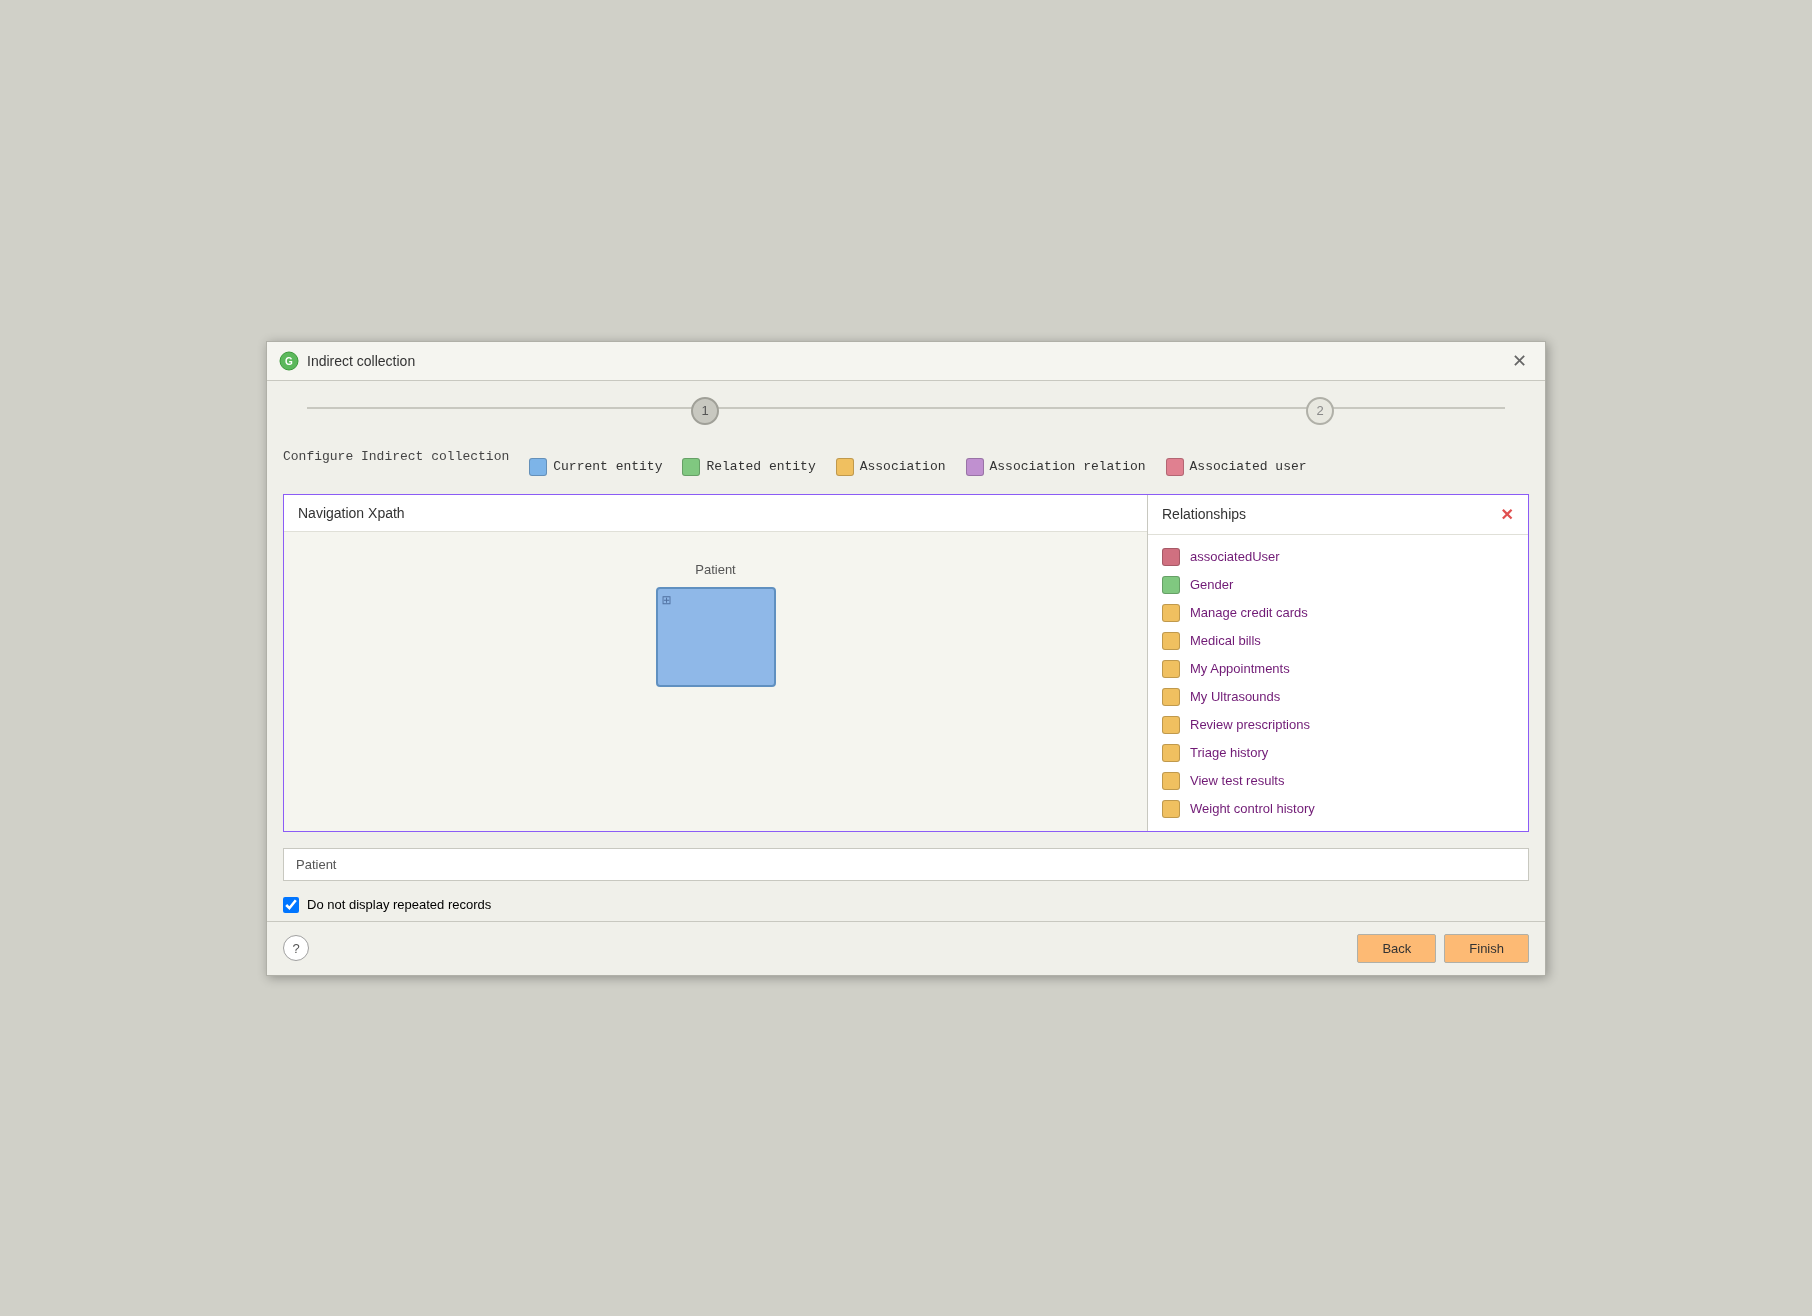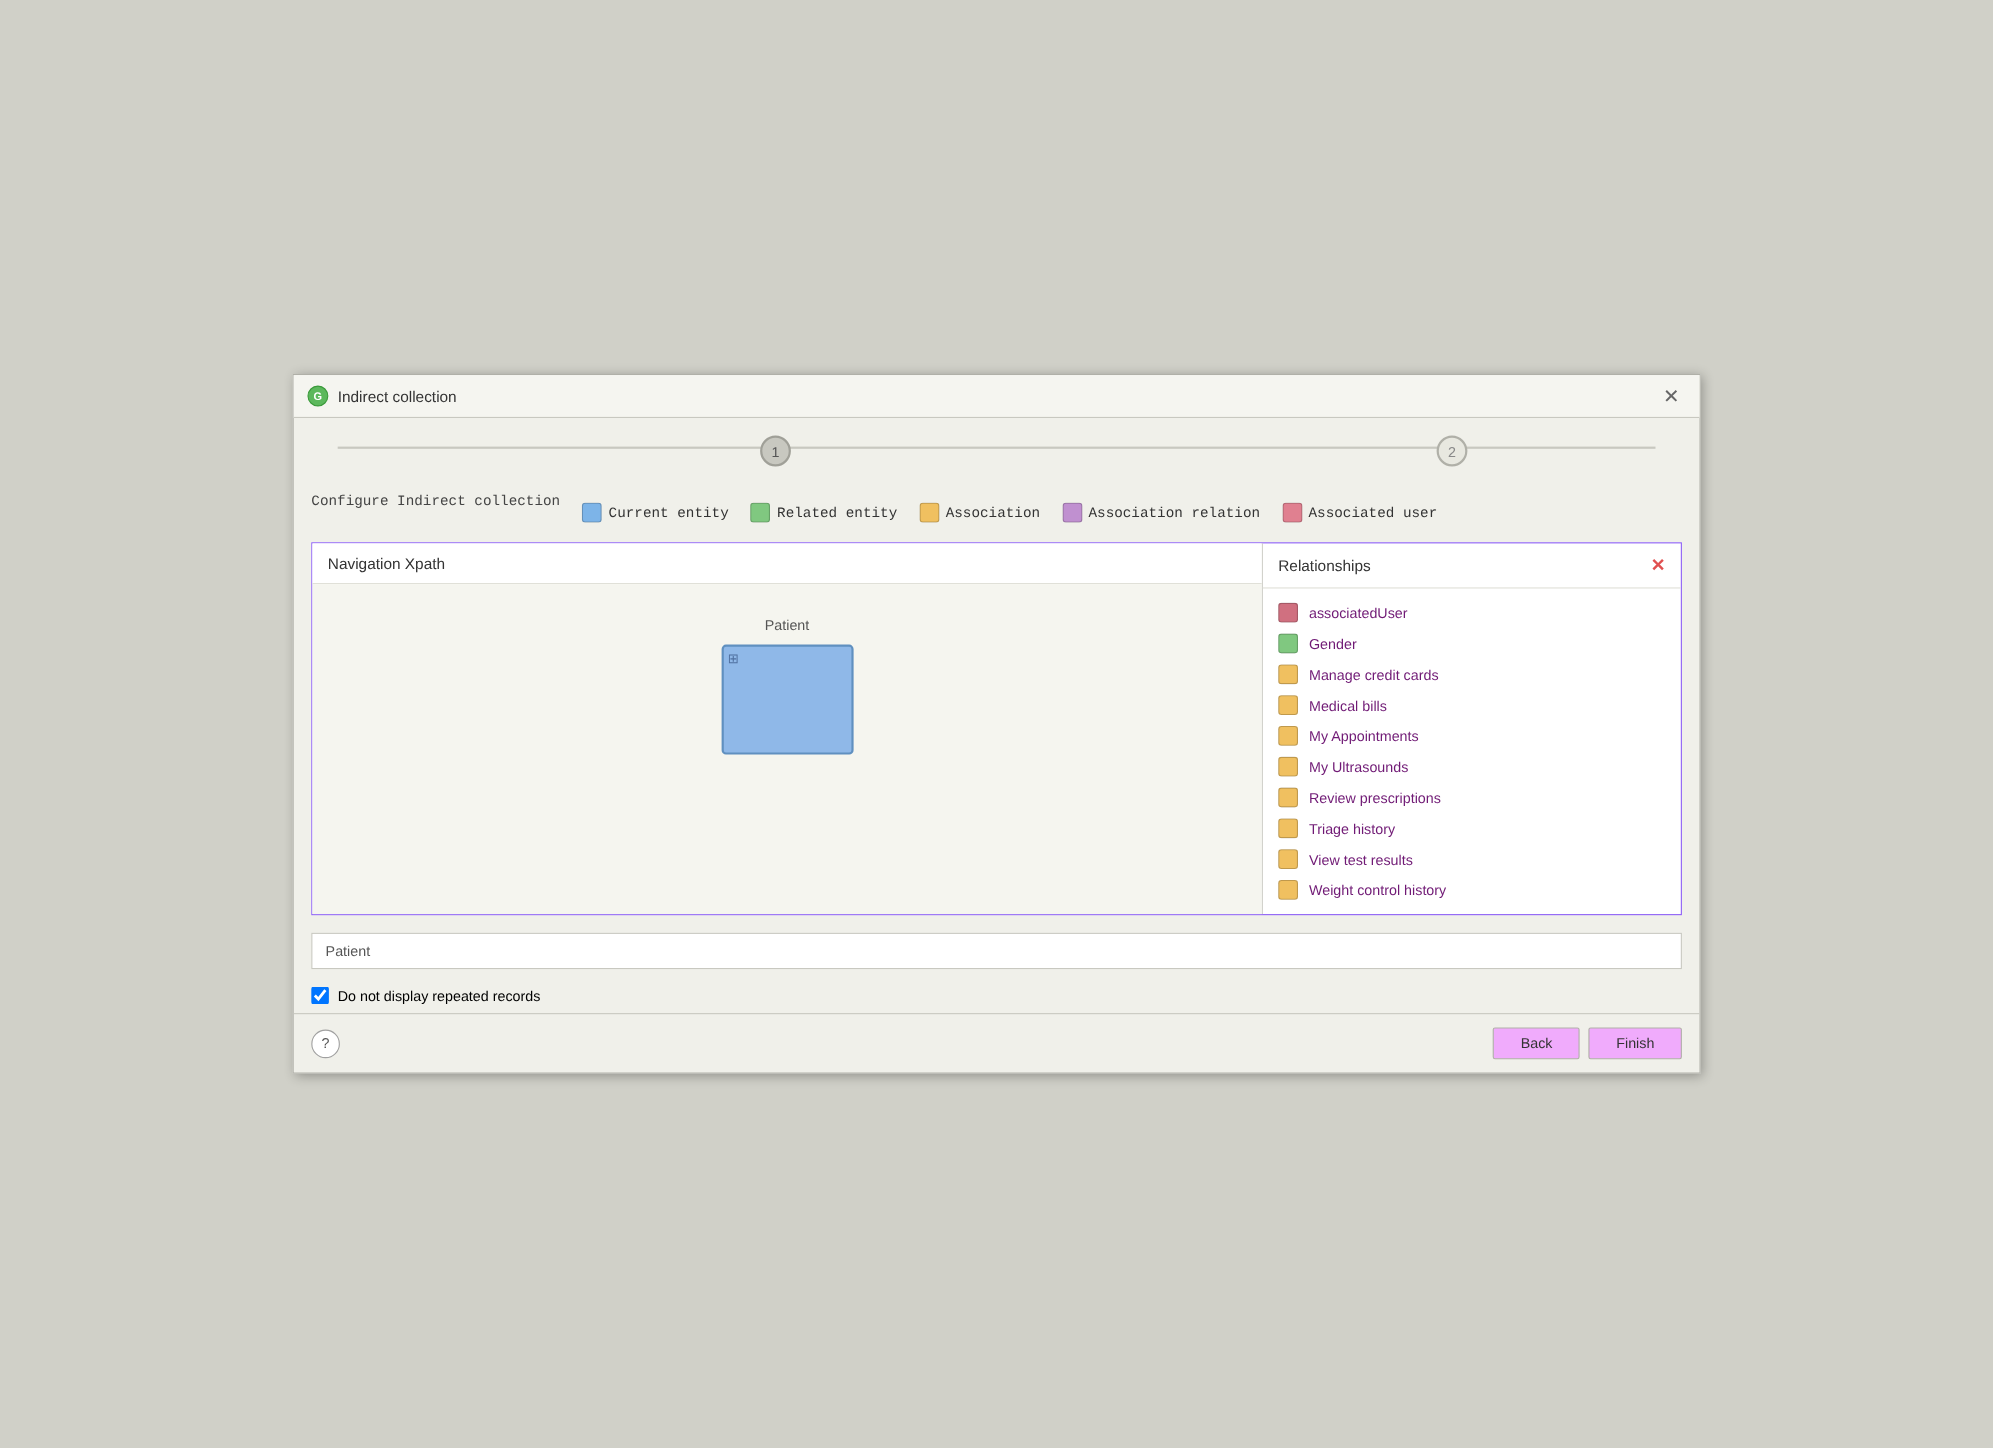--- a/index.html
+++ b/index.html
@@ -251,21 +251,21 @@
       font-size: 13px;
       color: #555;
     }
     .footer-buttons {
       display: flex;
       gap: 8px;
     }
     .btn {
       padding: 6px 24px;
       border: 1px solid #b0b0a8;
-      background: #f0abfc;
+      background: #fdba74;
       cursor: pointer;
       font-size: 13px;
       color: #333;
       border-radius: 2px;
     }
 
     
     .relationships-list::-webkit-scrollbar { width: 10px; }
     .relationships-list::-webkit-scrollbar-track { background: #f0f0ea; }
     .relationships-list::-webkit-scrollbar-thumb { background: #b0b0a8; border-radius: 4px; }

